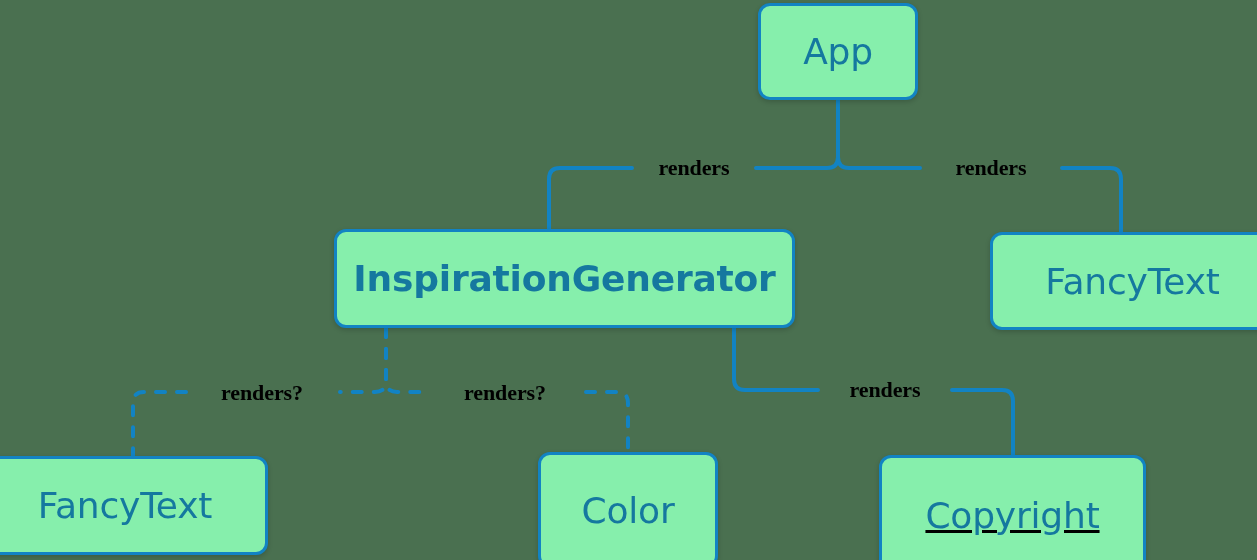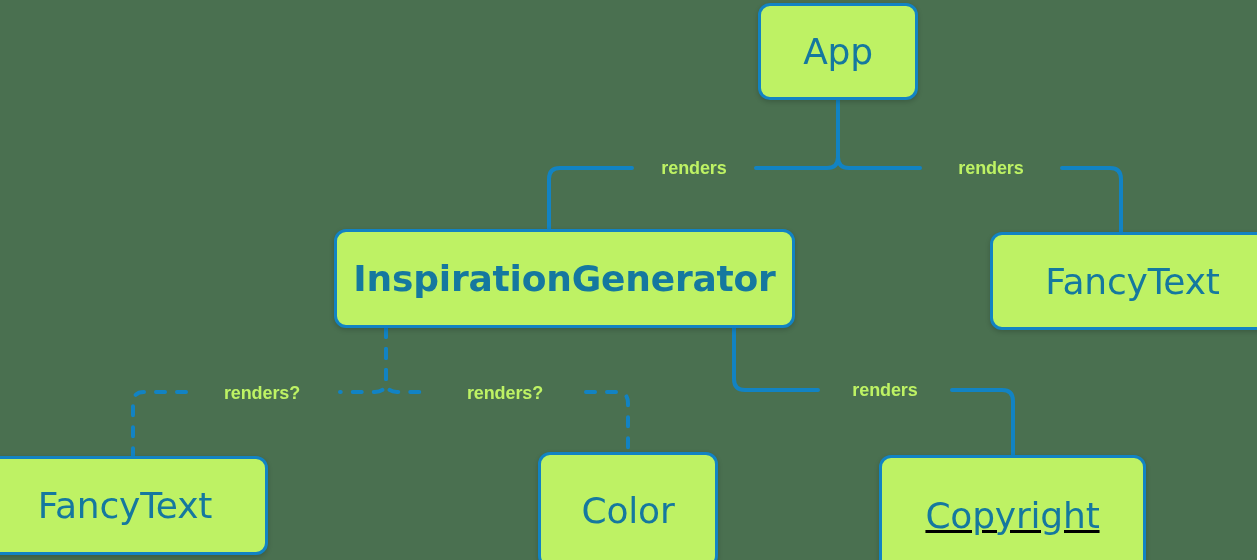--- a/index.html
+++ b/index.html
@@ -17,42 +17,42 @@
   }
   #edge-layer {
     position: absolute;
     left: 0;
     top: 0;
     width: 1257px;
     height: 560px;
   }
   .node {
     position: absolute;
-    background: #bef264;
+    background: #86efac;
     border: 3px solid #1283c3;
     border-radius: 12px;
     box-sizing: border-box;
     display: flex;
     align-items: center;
     justify-content: center;
     box-shadow: 0 2px 5px rgba(0,0,0,0.18);
   }
   .node-label {
     color: #15789f;
     font-family: "DejaVu Sans", sans-serif;
     font-weight: 400;
     white-space: nowrap;
     letter-spacing: -0.2px;
   }
   .edge-label {
     position: absolute;
-    color: #bef264;
-    font-family: Liberation Sans, sans-serif;
+    color: #000000;
+    font-family: Liberation Serif, serif;
     font-weight: 700;
-    font-size: 18px;
+    font-size: 22px;
     white-space: nowrap;
     transform: translate(-50%, -50%);
     letter-spacing: -0.1px;
   }
 </style>
 </head>
 <body>
 
 <div id="canvas">
 

